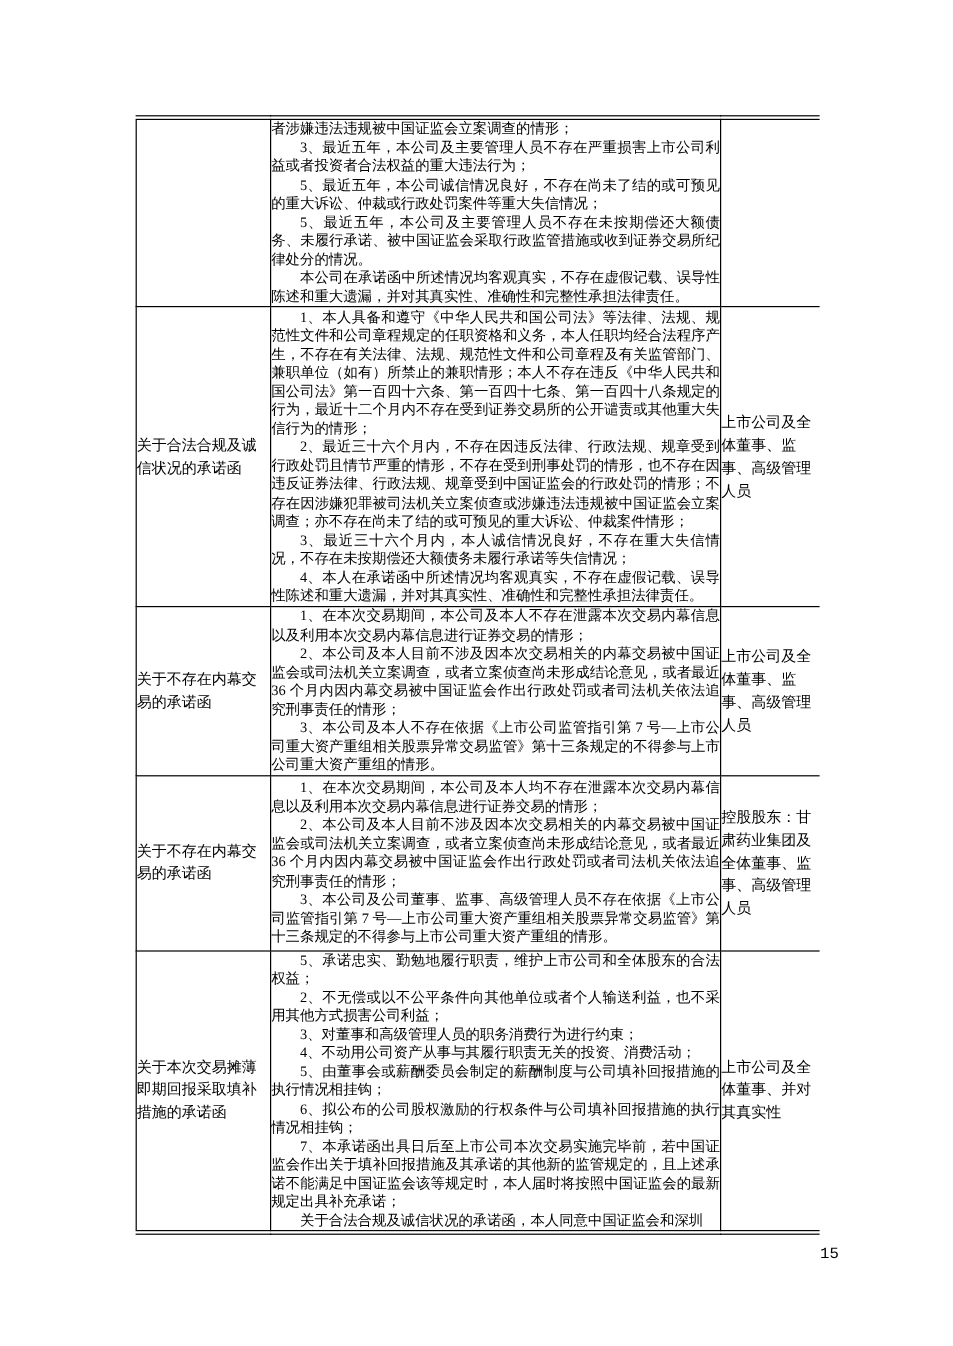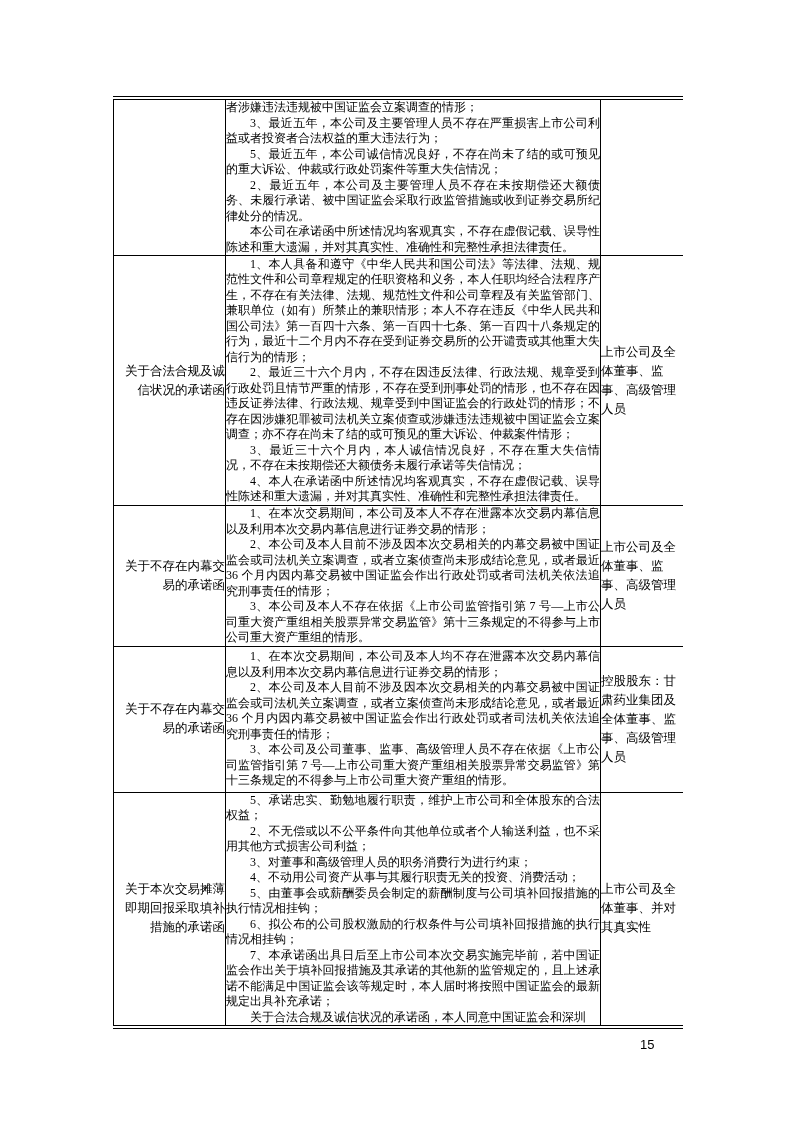--- a/index.html
+++ b/index.html
@@ -32,21 +32,21 @@
   }
   table.commitments td:last-child{border-right:0;}
   tr:nth-child(1){height:156px;}
   tr:nth-child(2){height:250px;}
   tr:nth-child(3){height:139px;}
   tr:nth-child(4){height:146px;}
   tr:nth-child(5){height:227px;}
 
   td.col-title{
     width:112px;
-    text-align:right;
+    text-align:left;
     font-size:12.5px;
     line-height:19px;
     padding:2px 5px;
   }
   td.col-content{
     width:375px;
     vertical-align:top;
     padding:2px 6px 0 8px;
   }
   td.col-obligor{
@@ -60,24 +60,24 @@
     margin:0;
     font-size:12px;
     line-height:15.5px;
     text-align:justify;
     text-justify:inter-ideograph;
   }
   td.col-content p.para.indent{text-indent:2em;}
 
   .page-number{
     position:absolute;
-    left:640px;top:1037px;width:40px;
-    text-align:left;
+    left:659px;top:1037px;width:40px;
+    text-align:right;
     font-size:13px;
-    font-family:Liberation Sans, sans-serif;
+    font-family:Liberation Mono, monospace;
   }
 </style>
 </head>
 <body>
 
 <div class="page">
 
   <div class="table-wrap">
     <table class="commitments" id="commitments-table">
       <colgroup>
@@ -85,21 +85,21 @@
         <col style="width:375px">
         <col style="width:82px">
       </colgroup>
       <tbody>
           <tr>
             <td class="col-title"></td>
             <td class="col-content">
               <p class="para">者涉嫌违法违规被中国证监会立案调查的情形；</p>
               <p class="para indent">3、最近五年，本公司及主要管理人员不存在严重损害上市公司利益或者投资者合法权益的重大违法行为；</p>
               <p class="para indent">5、最近五年，本公司诚信情况良好，不存在尚未了结的或可预见的重大诉讼、仲裁或行政处罚案件等重大失信情况；</p>
-              <p class="para indent">2、最近五年，本公司及主要管理人员不存在未按期偿还大额债务、未履行承诺、被中国证监会采取行政监管措施或收到证券交易所纪律处分的情况。</p>
+              <p class="para indent">5、最近五年，本公司及主要管理人员不存在未按期偿还大额债务、未履行承诺、被中国证监会采取行政监管措施或收到证券交易所纪律处分的情况。</p>
               <p class="para indent">本公司在承诺函中所述情况均客观真实，不存在虚假记载、误导性陈述和重大遗漏，并对其真实性、准确性和完整性承担法律责任。</p>
             </td>
             <td class="col-obligor"></td>
           </tr>
           <tr>
             <td class="col-title">关于合法合规及诚信状况的承诺函</td>
             <td class="col-content">
               <p class="para indent">1、本人具备和遵守《中华人民共和国公司法》等法律、法规、规范性文件和公司章程规定的任职资格和义务，本人任职均经合法程序产生，不存在有关法律、法规、规范性文件和公司章程及有关监管部门、兼职单位（如有）所禁止的兼职情形；本人不存在违反《中华人民共和国公司法》第一百四十六条、第一百四十七条、第一百四十八条规定的行为，最近十二个月内不存在受到证券交易所的公开谴责或其他重大失信行为的情形；</p>
               <p class="para indent">2、最近三十六个月内，不存在因违反法律、行政法规、规章受到行政处罚且情节严重的情形，不存在受到刑事处罚的情形，也不存在因违反证券法律、行政法规、规章受到中国证监会的行政处罚的情形；不存在因涉嫌犯罪被司法机关立案侦查或涉嫌违法违规被中国证监会立案调查；亦不存在尚未了结的或可预见的重大诉讼、仲裁案件情形；</p>
               <p class="para indent">3、最近三十六个月内，本人诚信情况良好，不存在重大失信情况，不存在未按期偿还大额债务未履行承诺等失信情况；</p>

